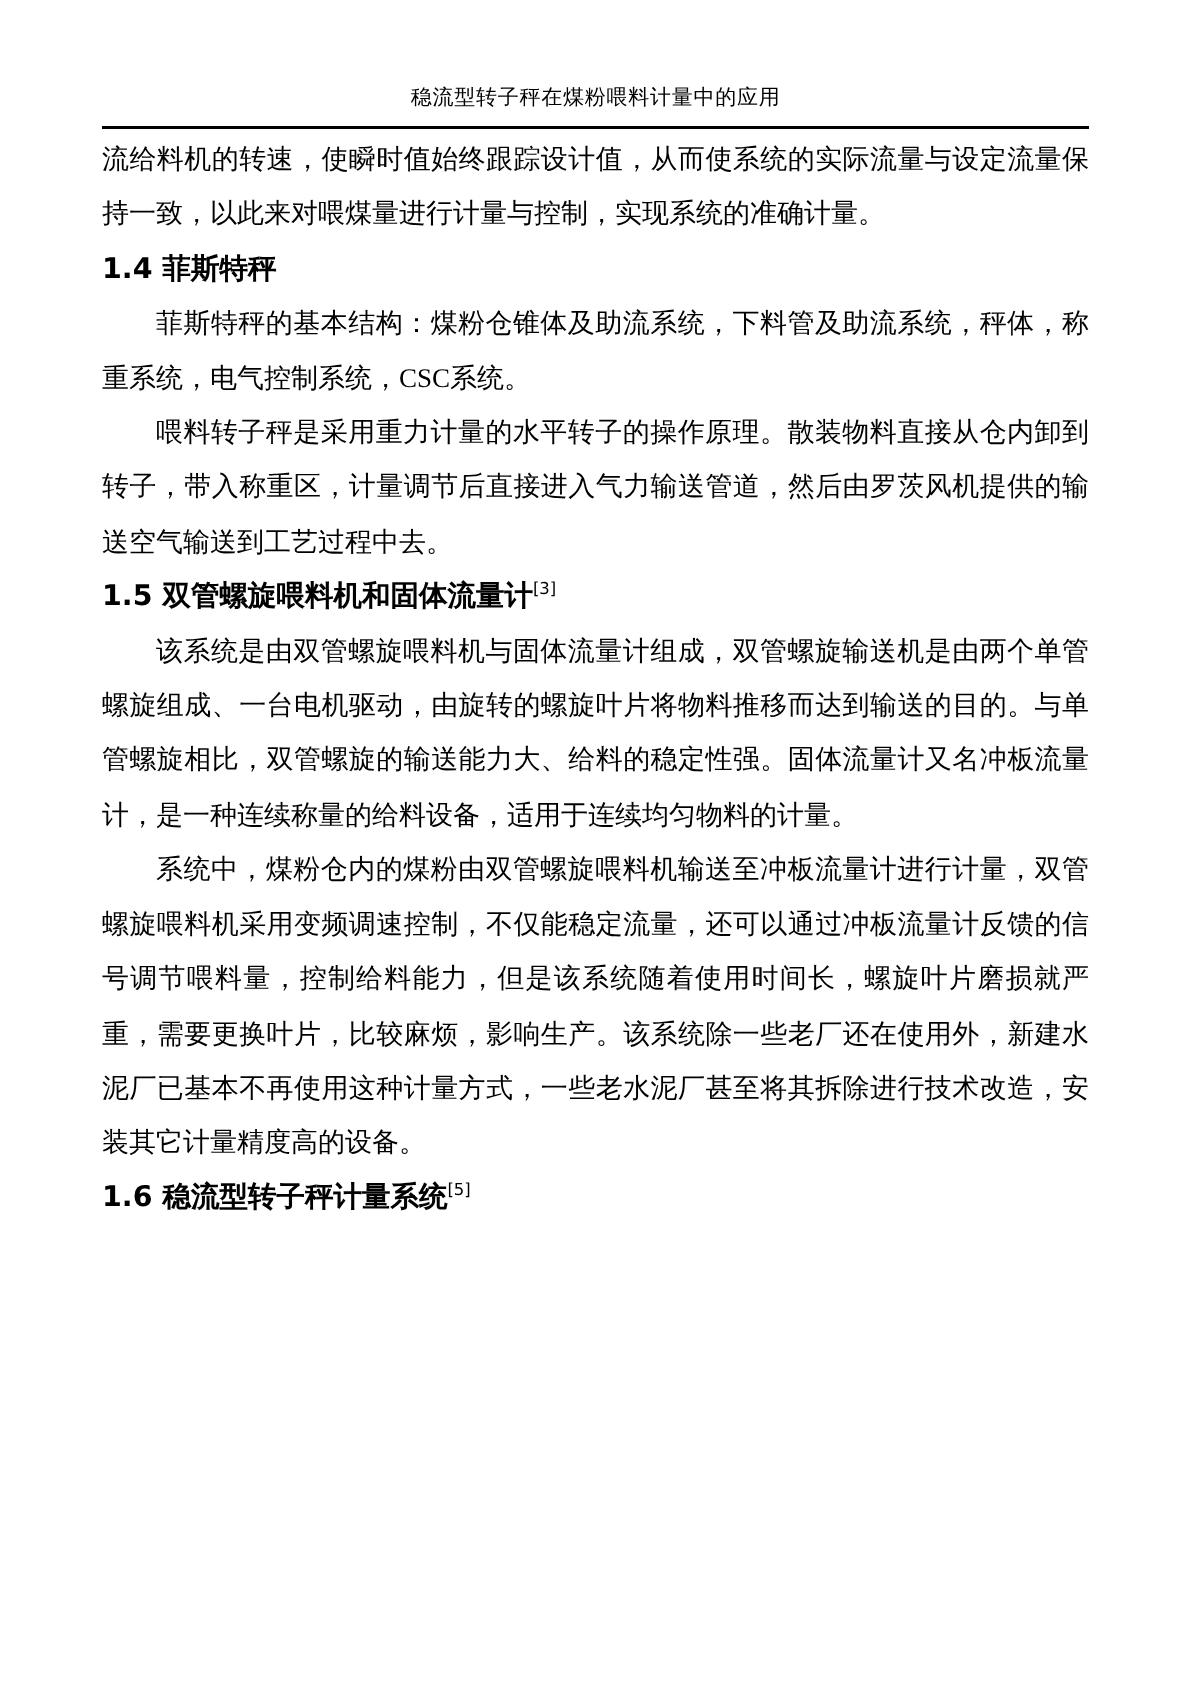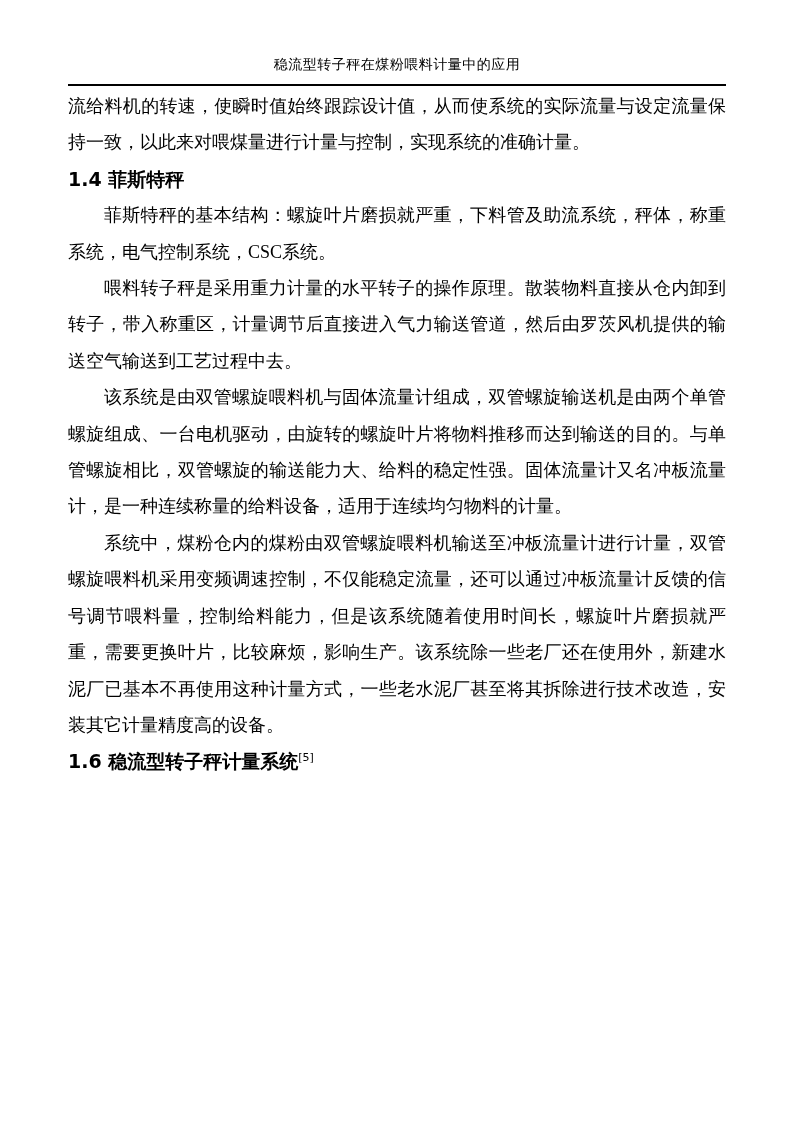--- a/index.html
+++ b/index.html
@@ -97,24 +97,25 @@
 
   <div class="header">
     <div class="header-title">稳流型转子秤在煤粉喂料计量中的应用</div>
   </div>
 
   <div class="body-text">
     <p class="para noindent">流给料机的转速，使瞬时值始终跟踪设计值，从而使系统的实际流量与设定流量保持一致，以此来对喂煤量进行计量与控制，实现系统的准确计量。</p>
 
     <h2 class="section-heading"><span>1.4 菲斯特秤</span><sup></sup></h2>
 
-    <p class="para">菲斯特秤的基本结构：螺旋叶片磨损就严重，下料管及助流系统，秤体，称重系统，电气控制系统，CSC系统。</p>
+    <p class="para">菲斯特秤的基本结构：煤粉仓锥体及助流系统，下料管及助流系统，秤体，称重系统，电气控制系统，CSC系统。</p>
 
     <p class="para">喂料转子秤是采用重力计量的水平转子的操作原理。散装物料直接从仓内卸到转子，带入称重区，计量调节后直接进入气力输送管道，然后由罗茨风机提供的输送空气输送到工艺过程中去。</p>
 
+    <h2 class="section-heading"><span>1.5 双管螺旋喂料机和固体流量计</span><sup>[3]</sup></h2>
 
     <p class="para">该系统是由双管螺旋喂料机与固体流量计组成，双管螺旋输送机是由两个单管螺旋组成、一台电机驱动，由旋转的螺旋叶片将物料推移而达到输送的目的。与单管螺旋相比，双管螺旋的输送能力大、给料的稳定性强。固体流量计又名冲板流量计，是一种连续称量的给料设备，适用于连续均匀物料的计量。</p>
 
     <p class="para">系统中，煤粉仓内的煤粉由双管螺旋喂料机输送至冲板流量计进行计量，双管螺旋喂料机采用变频调速控制，不仅能稳定流量，还可以通过冲板流量计反馈的信号调节喂料量，控制给料能力，但是该系统随着使用时间长，螺旋叶片磨损就严重，需要更换叶片，比较麻烦，影响生产。该系统除一些老厂还在使用外，新建水泥厂已基本不再使用这种计量方式，一些老水泥厂甚至将其拆除进行技术改造，安装其它计量精度高的设备。</p>
 
     <h2 class="section-heading"><span>1.6 稳流型转子秤计量系统</span><sup>[5]</sup></h2>
 
   </div>
 
   <svg class="footer-bar" viewBox="0 0 658 10" preserveAspectRatio="none">

